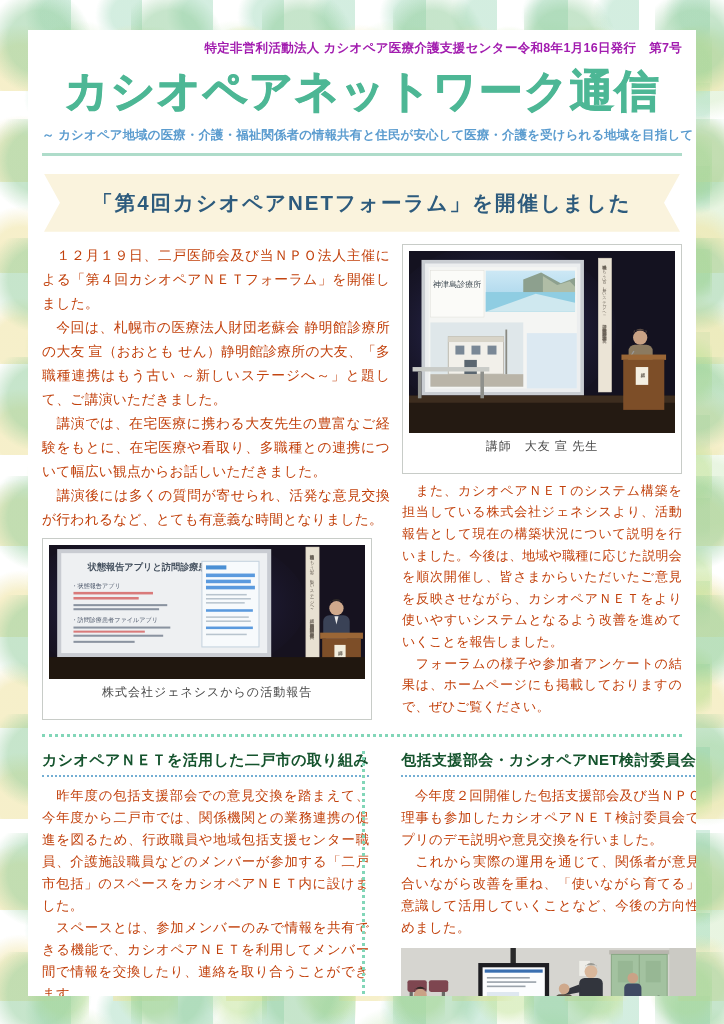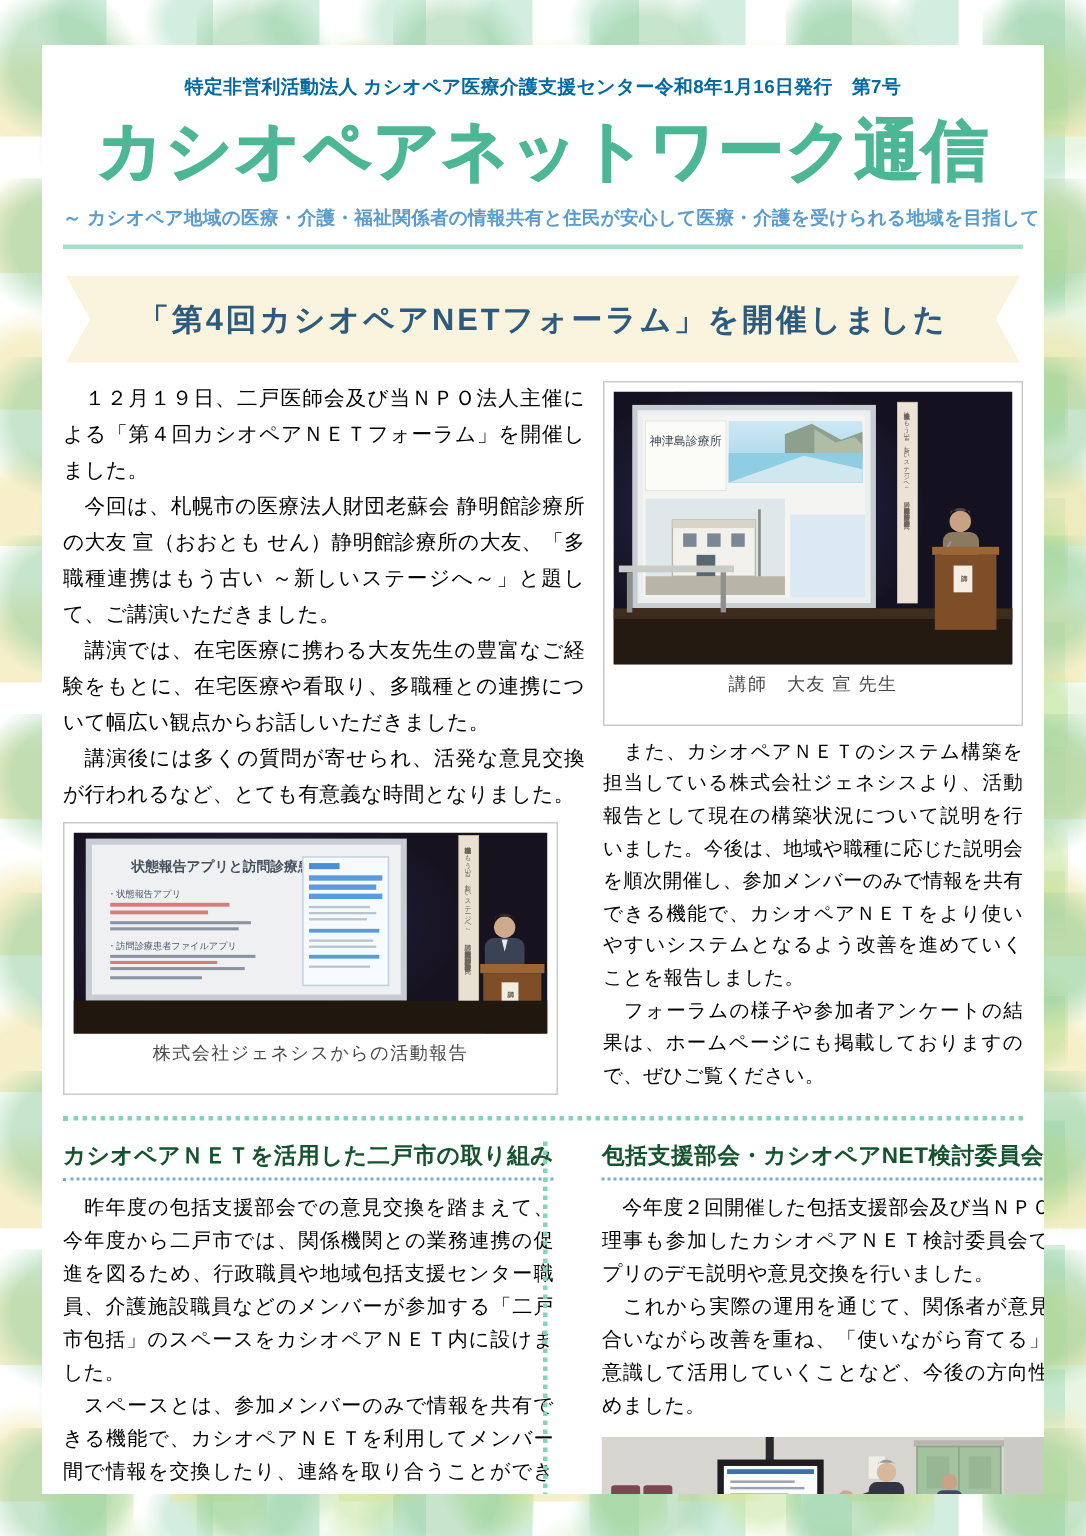--- a/index.html
+++ b/index.html
@@ -12,36 +12,36 @@
       radial-gradient(circle at 72% 62%, rgba(197,228,156,.55) 0 24%, rgba(197,228,156,0) 42%),
       radial-gradient(circle at 18% 78%, rgba(240,229,167,.60) 0 22%, rgba(240,229,167,0) 40%),
       radial-gradient(circle at 82% 18%, rgba(158,216,186,.45) 0 20%, rgba(158,216,186,0) 38%),
       radial-gradient(circle at 50% 50%, rgba(214,237,201,.55) 0 30%, rgba(214,237,201,0) 48%);
     background-size:131px 119px, 89px 103px, 113px 91px, 71px 83px, 157px 141px;
   }
   .card{
     position:absolute;left:28px;top:30px;width:668px;height:966px;
     background:#ffffff;box-sizing:border-box;padding:8px 14px;overflow:hidden;
   }
-  .meta-row{display:flex;justify-content:center;align-items:baseline;
-    font-size:12.5px;font-weight:700;color:#0369a1;margin-top:12px;letter-spacing:.3px;}
+  .meta-row{display:flex;justify-content:flex-end;align-items:baseline;
+    font-size:12.5px;font-weight:700;color:#a21caf;margin-top:2px;letter-spacing:.3px;}
   .masthead-title{
     margin-top:8px;text-align:center;font-size:44px;line-height:1.2;font-weight:900;
     color:#4db795;letter-spacing:1px;-webkit-text-stroke:1px #4db795;white-space:nowrap;}
   .masthead-subtitle{
     margin-top:9px;text-align:center;font-size:12.4px;font-weight:700;color:#5b9ccf;
     letter-spacing:.2px;white-space:nowrap;}
   .teal-rule{height:3px;background:#aedcca;border:none;margin:9px 0 0 0;}
   .ribbon{
     margin:18px 2px 0 2px;height:58px;background:#faf3dd;
     display:flex;align-items:center;justify-content:center;
     clip-path:polygon(0 0,100% 0,calc(100% - 16px) 50%,100% 100%,0 100%,16px 50%);
     font-size:20.5px;font-weight:800;color:#2d5b7d;letter-spacing:2px;white-space:nowrap;}
   .article-grid{display:grid;grid-template-columns:348px 1fr;column-gap:12px;margin-top:12px;}
-  .jp p{margin:0;font-size:13.8px;line-height:1.74;color:#000000;text-align:justify;
+  .jp p{margin:0;font-size:13.8px;line-height:1.74;color:#c2410c;text-align:justify;
     letter-spacing:.2px;}
   .jp.small p{font-size:13px;line-height:1.66;}
   .jp.bottom p{font-size:13.4px;line-height:1.64;font-family:Liberation Mono, monospace;}
   .photo-frame{border:1px solid #c8ccc8;background:#fff;padding:6px 6px 13px 6px;box-sizing:border-box;}
   .photo-frame svg{display:block;width:100%;height:auto;}
   .photo-caption{text-align:center;font-size:12px;color:#4a4a4a;padding:5px 0 5px 0;letter-spacing:1px;}
   .frame-top{margin-bottom:6px;}
   .frame-left{margin-top:6px;width:330px;}
   .dotted-sep{border:none;border-top:3px dotted #82d6b8;margin:14px 0 12px 0;}
   .bottom-grid{display:grid;grid-template-columns:1fr 1fr;column-gap:32px;position:relative;}
@@ -205,21 +205,21 @@
             <rect x="238" y="116" width="50" height="6" fill="#9a6636"></rect>
             <rect x="240" y="122" width="46" height="56" fill="#7d4e28"></rect>
             <rect x="254" y="130" width="14" height="20" fill="#f4efe2"></rect>
             <text x="262" y="133" font-size="5" fill="#5a5248" class="vtext" writing-mode="tb">講師</text>
           </g>
         </svg>
         <div class="photo-caption">講師　大友 宣 先生</div>
       </div>
 
       <div class="jp small">
-        <p>　また、カシオペアＮＥＴのシステム構築を担当している株式会社ジェネシスより、活動報告として現在の構築状況について説明を行いました。今後は、地域や職種に応じた説明会を順次開催し、参加メンバーのみで情報を共有できる機能で、カシオペアＮＥＴをより使いやすいシステムとなるよう改善を進めていくことを報告しました。</p>
+        <p>　また、カシオペアＮＥＴのシステム構築を担当している株式会社ジェネシスより、活動報告として現在の構築状況について説明を行いました。今後は、地域や職種に応じた説明会を順次開催し、皆さまからいただいたご意見を反映させながら、カシオペアＮＥＴをより使いやすいシステムとなるよう改善を進めていくことを報告しました。</p>
         <p>　フォーラムの様子や参加者アンケートの結果は、ホームページにも掲載しておりますので、ぜひご覧ください。</p>
       </div>
     </div>
   </div>
 
   <hr class="dotted-sep">
 
   <div class="bottom-grid">
     <div class="v-divider"></div>
 

